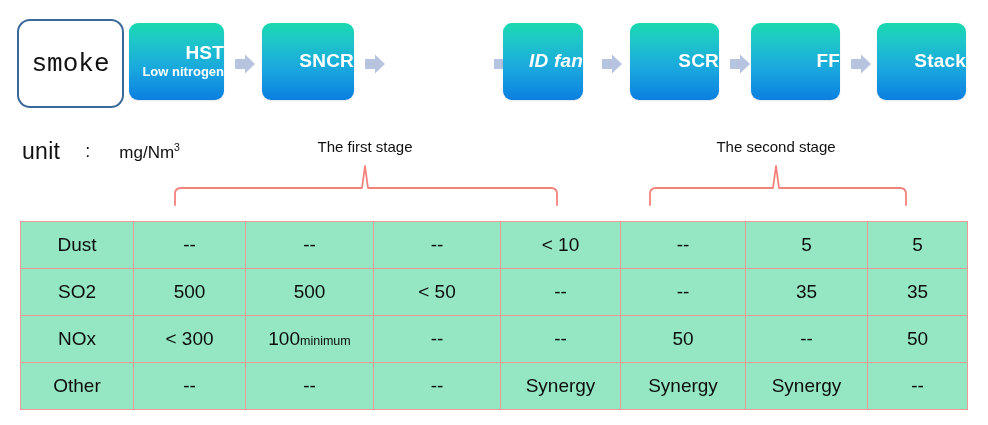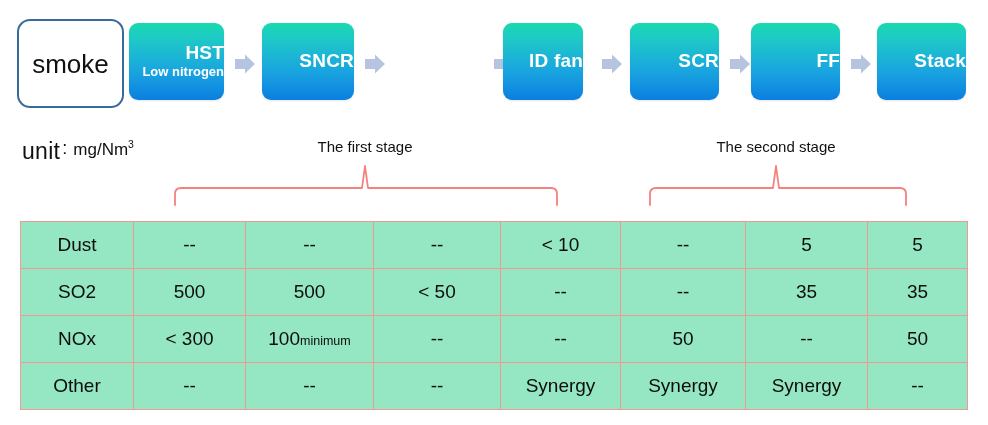--- a/index.html
+++ b/index.html
@@ -59,37 +59,39 @@
     border-radius: 13px;
     background: #ffffff;
     display: flex;
     align-items: center;
     justify-content: center;
   }
   .smoke-node .smoke-text {
     font-size: 26px;
     color: #111111;
     line-height: 1;
+    font-family: Liberation Mono, monospace;
   }
 
   .arrow {
     position: absolute;
     top: 53px;
     width: 22px;
     height: 22px;
   }
   .arrow svg { display: block; }
 
   
   #unit-row {
     position: absolute;
     left: 22px;
     top: 138px;
     display: flex;
-    align-items: flex-start;
+    align-items: center;
+    gap: 23px;
   }
   #unit-row .unit-word {
     font-size: 23px;
     color: #111111;
     letter-spacing: 0.3px;
   }
   #unit-row .unit-colon {
     font-size: 18px;
     color: #111111;
     margin: 0 6px 0 2px;
@@ -174,21 +176,21 @@
         <path d="M1 6 H11 V1.5 L21 11 L11 20.5 V16 H1 Z" fill="#b7c4e0"></path>
       </svg>
   </div>
 
   <div class="arrow" style="left:493px;">
     <svg width="22" height="22" viewBox="0 0 22 22">
         <path d="M1 6 H11 V1.5 L21 11 L11 20.5 V16 H1 Z" fill="#b7c4e0"></path>
       </svg>
   </div>
 
-  <div class="node" style="left:503px; width:80px;">
+  <div class="node" style="left:503px; width:80px;font-style:italic;">
     <span class="main-label">ID fan</span>
   </div>
   <div class="arrow" style="left:601px;">
     <svg width="22" height="22" viewBox="0 0 22 22">
         <path d="M1 6 H11 V1.5 L21 11 L11 20.5 V16 H1 Z" fill="#b7c4e0"></path>
       </svg>
   </div>
 
   <div class="node" style="left:630px; width:89px;">
     <span class="main-label">SCR</span>

